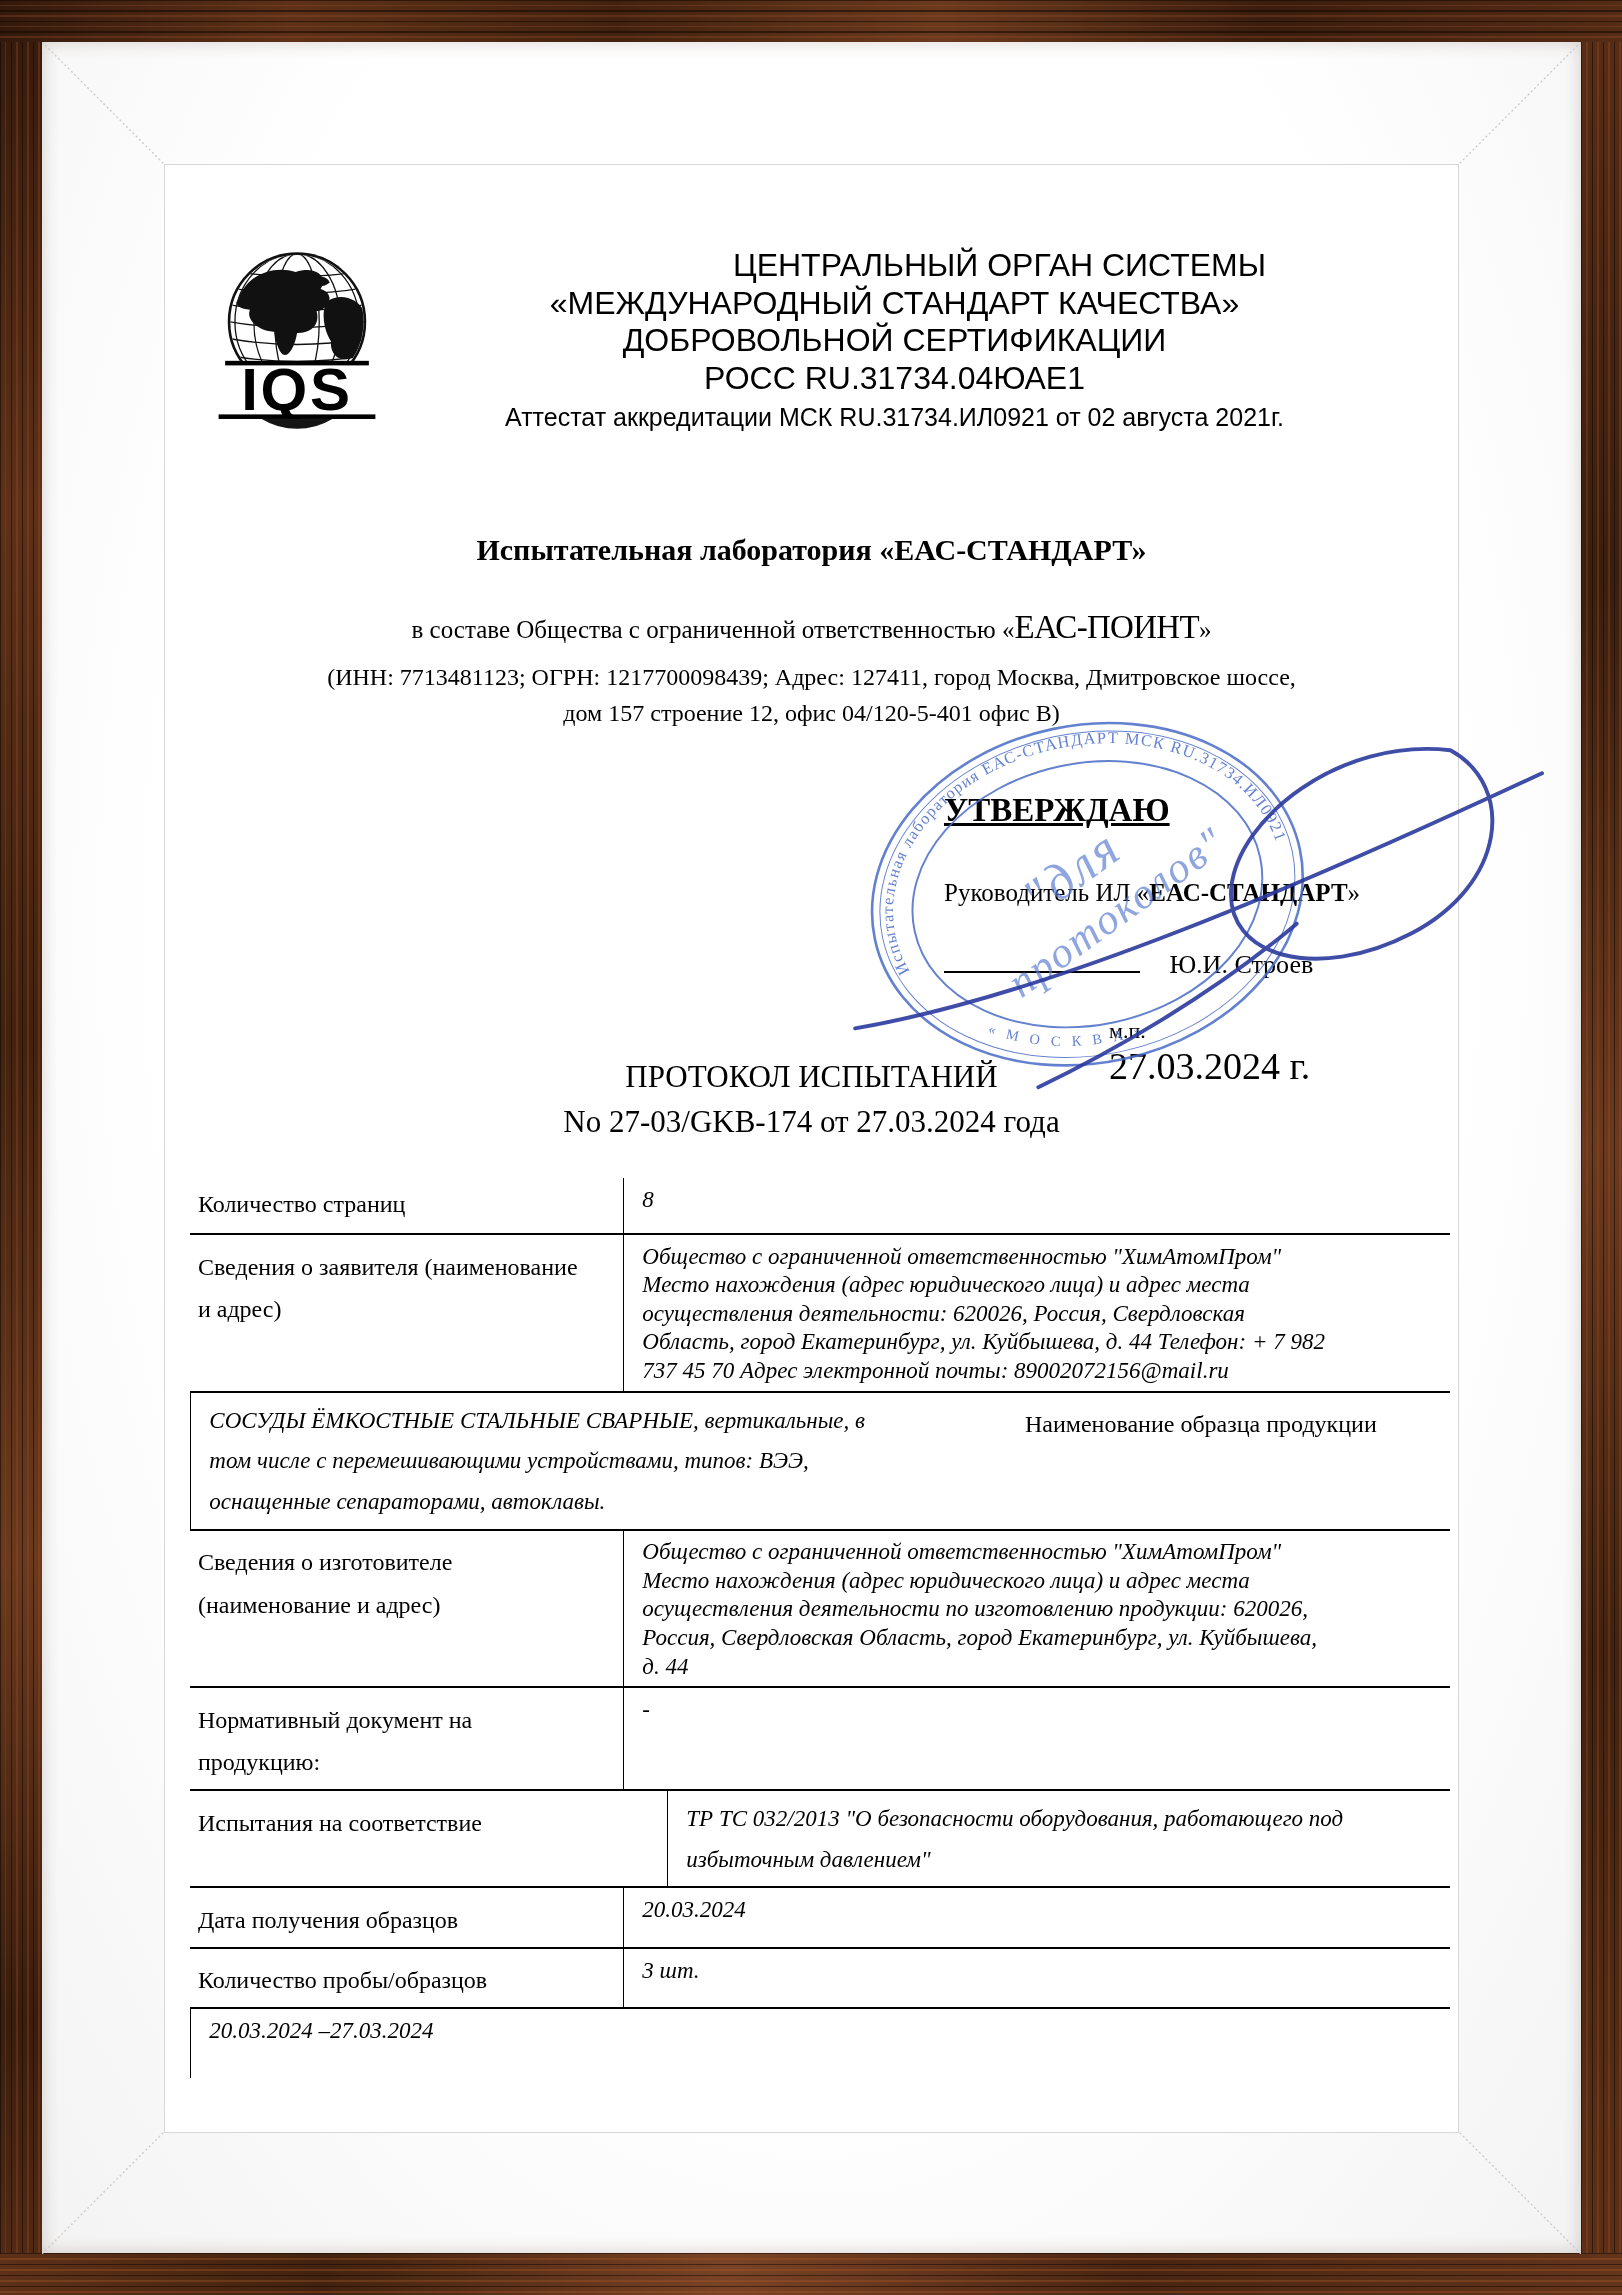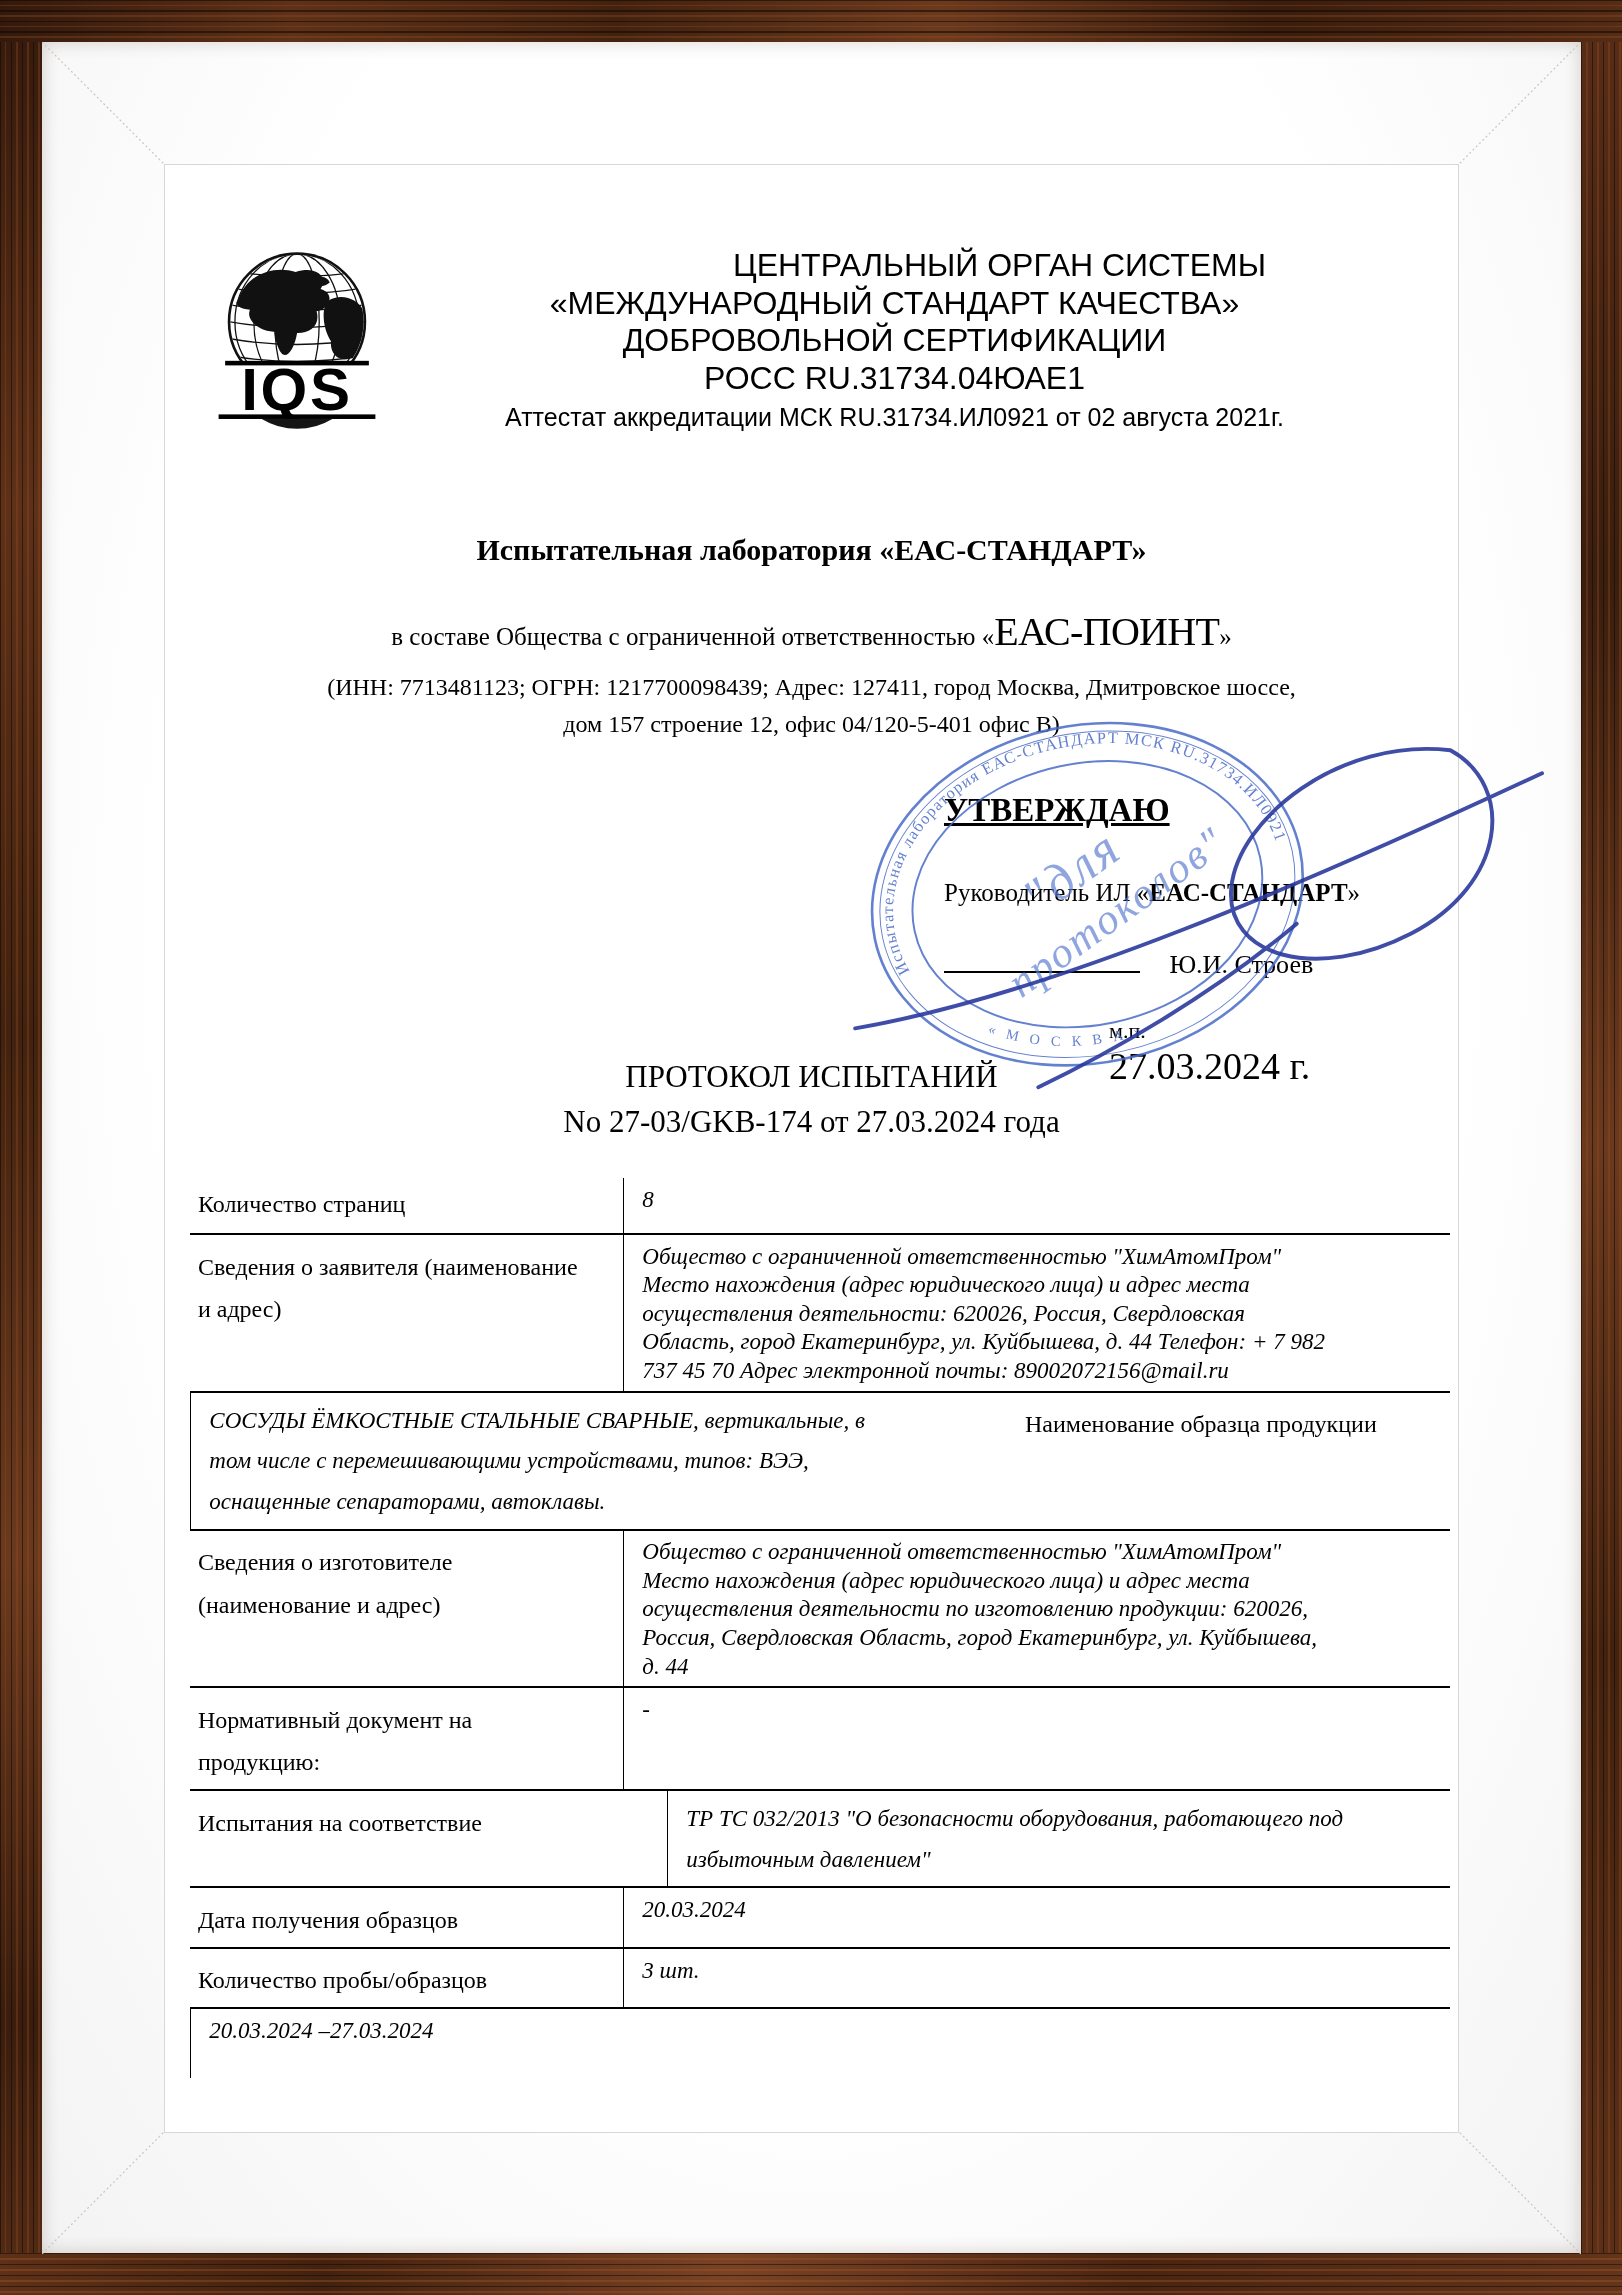--- a/index.html
+++ b/index.html
@@ -39,21 +39,21 @@
   .logo{width:160px;height:196px;flex:0 0 160px;}
   .header-text{flex:1;text-align:center;font-family:"Liberation Sans", sans-serif;
                font-size:32px;line-height:1.17;padding-top:9.2px;}
   .header-text .l1{transform:translateX(105px);}
   .header-text .small{font-size:25px;margin-top:6.5px;}
 
   
   .lab-title{position:absolute;top:368px;left:0;width:100%;text-align:center;
              font-weight:bold;font-size:30px;}
   .compose{position:absolute;top:437px;left:0;width:100%;text-align:center;font-size:24px;line-height:1.52;}
-  .compose .org{font-size:40px;letter-spacing:-0.7px;}
+  .compose .org{font-size:33px;letter-spacing:-0.7px;}
   .compose .line1{margin-bottom:6.5px;font-size:25px;}
 
   
   .approval{position:absolute;left:779px;top:627px;width:510px;}
   .approve-title{font-weight:bold;font-size:33px;text-decoration:underline;}
   .approve-head{margin-top:50px;font-size:25px;}
   .approve-head .org{font-weight:bold;}
   .sign-row{margin-top:42px;font-size:26px;white-space:nowrap;}
   .sign-line{display:inline-block;width:196px;border-bottom:2px solid #000;height:22px;margin-right:29.4px;}
   .mp-row{margin-top:38px;display:flex;align-items:baseline;flex-direction:column;}

